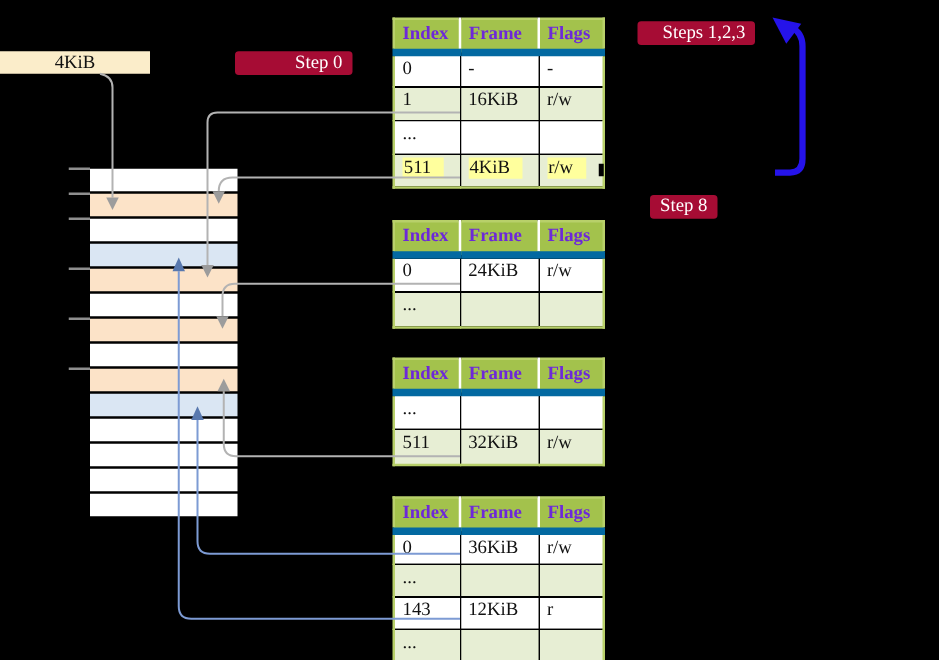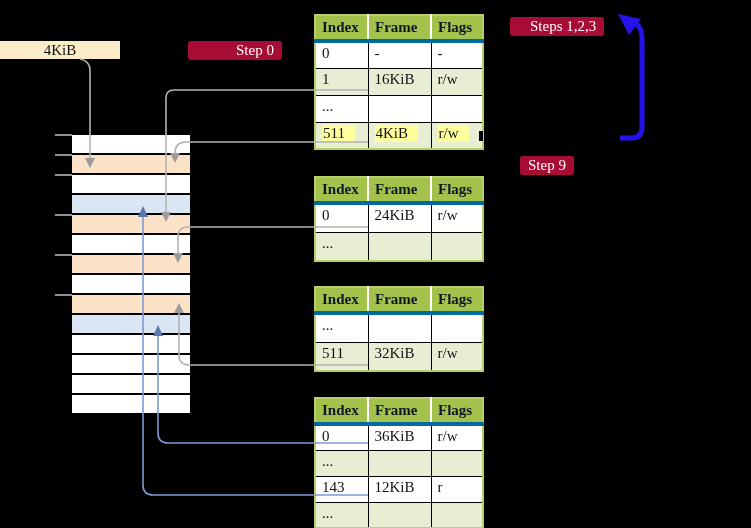--- a/index.html
+++ b/index.html
@@ -42,23 +42,23 @@
   .mem-row{position:absolute;left:72px;width:118px;height:18px;}
   .mem-row.white{background:#ffffff;}
   .mem-row.peach{background:var(--peach);}
   .mem-row.blue{background:var(--lblue);}
   .tick{position:absolute;left:55px;width:17px;height:2px;background:#8f8f8f;}
   
   .pt{position:absolute;}
   .pt table{border-collapse:collapse;table-layout:fixed;}
   .pt table{border:2px solid var(--tborder);}
   .pt th{
-    background:var(--green);color:#0f172a;font-size:15px;font-weight:bold;
+    background:var(--green);color:#6d28d9;font-size:15px;font-weight:bold;
     text-align:left;padding:3px 0 3px 6px;border-right:2px solid #ffffff;
-    border-bottom:4px solid #0369a1;
+    border-bottom:6px solid #0369a1;
   }
   .pt th:last-child{border-right:none;}
   .pt td{
     background:#ffffff;color:var(--ink);font-size:15px;vertical-align:top;
     padding:2px 0 0 6px;border-right:1px solid #000000;border-bottom:1px solid #000000;
     overflow:hidden;white-space:nowrap;
   }
   .pt td:last-child{border-right:none;}
   .pt tbody tr:nth-child(even) td{background:var(--altrow);}
   .pt tbody tr:last-child td{border-bottom:none;}
@@ -68,21 +68,21 @@
 </style>
 </head>
 <body>
 
 <div id="stage">
 
   <div class="mem-label">4KiB</div>
 
   <div class="badge red" style="left:188px;top:41px;padding-left:48px;">Step 0</div>
   <div class="badge red" style="left:510px;top:17px;padding-left:20px;">Steps 1,2,3</div>
-  <div class="badge red" style="left:520px;top:156px;">Step 9</div>
+  <div class="badge red" style="left:520px;top:156px;">Step 8</div>
 
   <div id="memory">
       <div class="mem-row white" style="top: 135px; height: 18px;"></div>
       <div class="mem-row peach" style="top: 155px; height: 18px;"></div>
       <div class="mem-row white" style="top: 175px; height: 18px;"></div>
       <div class="mem-row blue" style="top: 195px; height: 18px;"></div>
       <div class="mem-row peach" style="top: 215px; height: 18px;"></div>
       <div class="mem-row white" style="top: 235px; height: 18px;"></div>
       <div class="mem-row peach" style="top: 255px; height: 18px;"></div>
       <div class="mem-row white" style="top: 275px; height: 18px;"></div>

